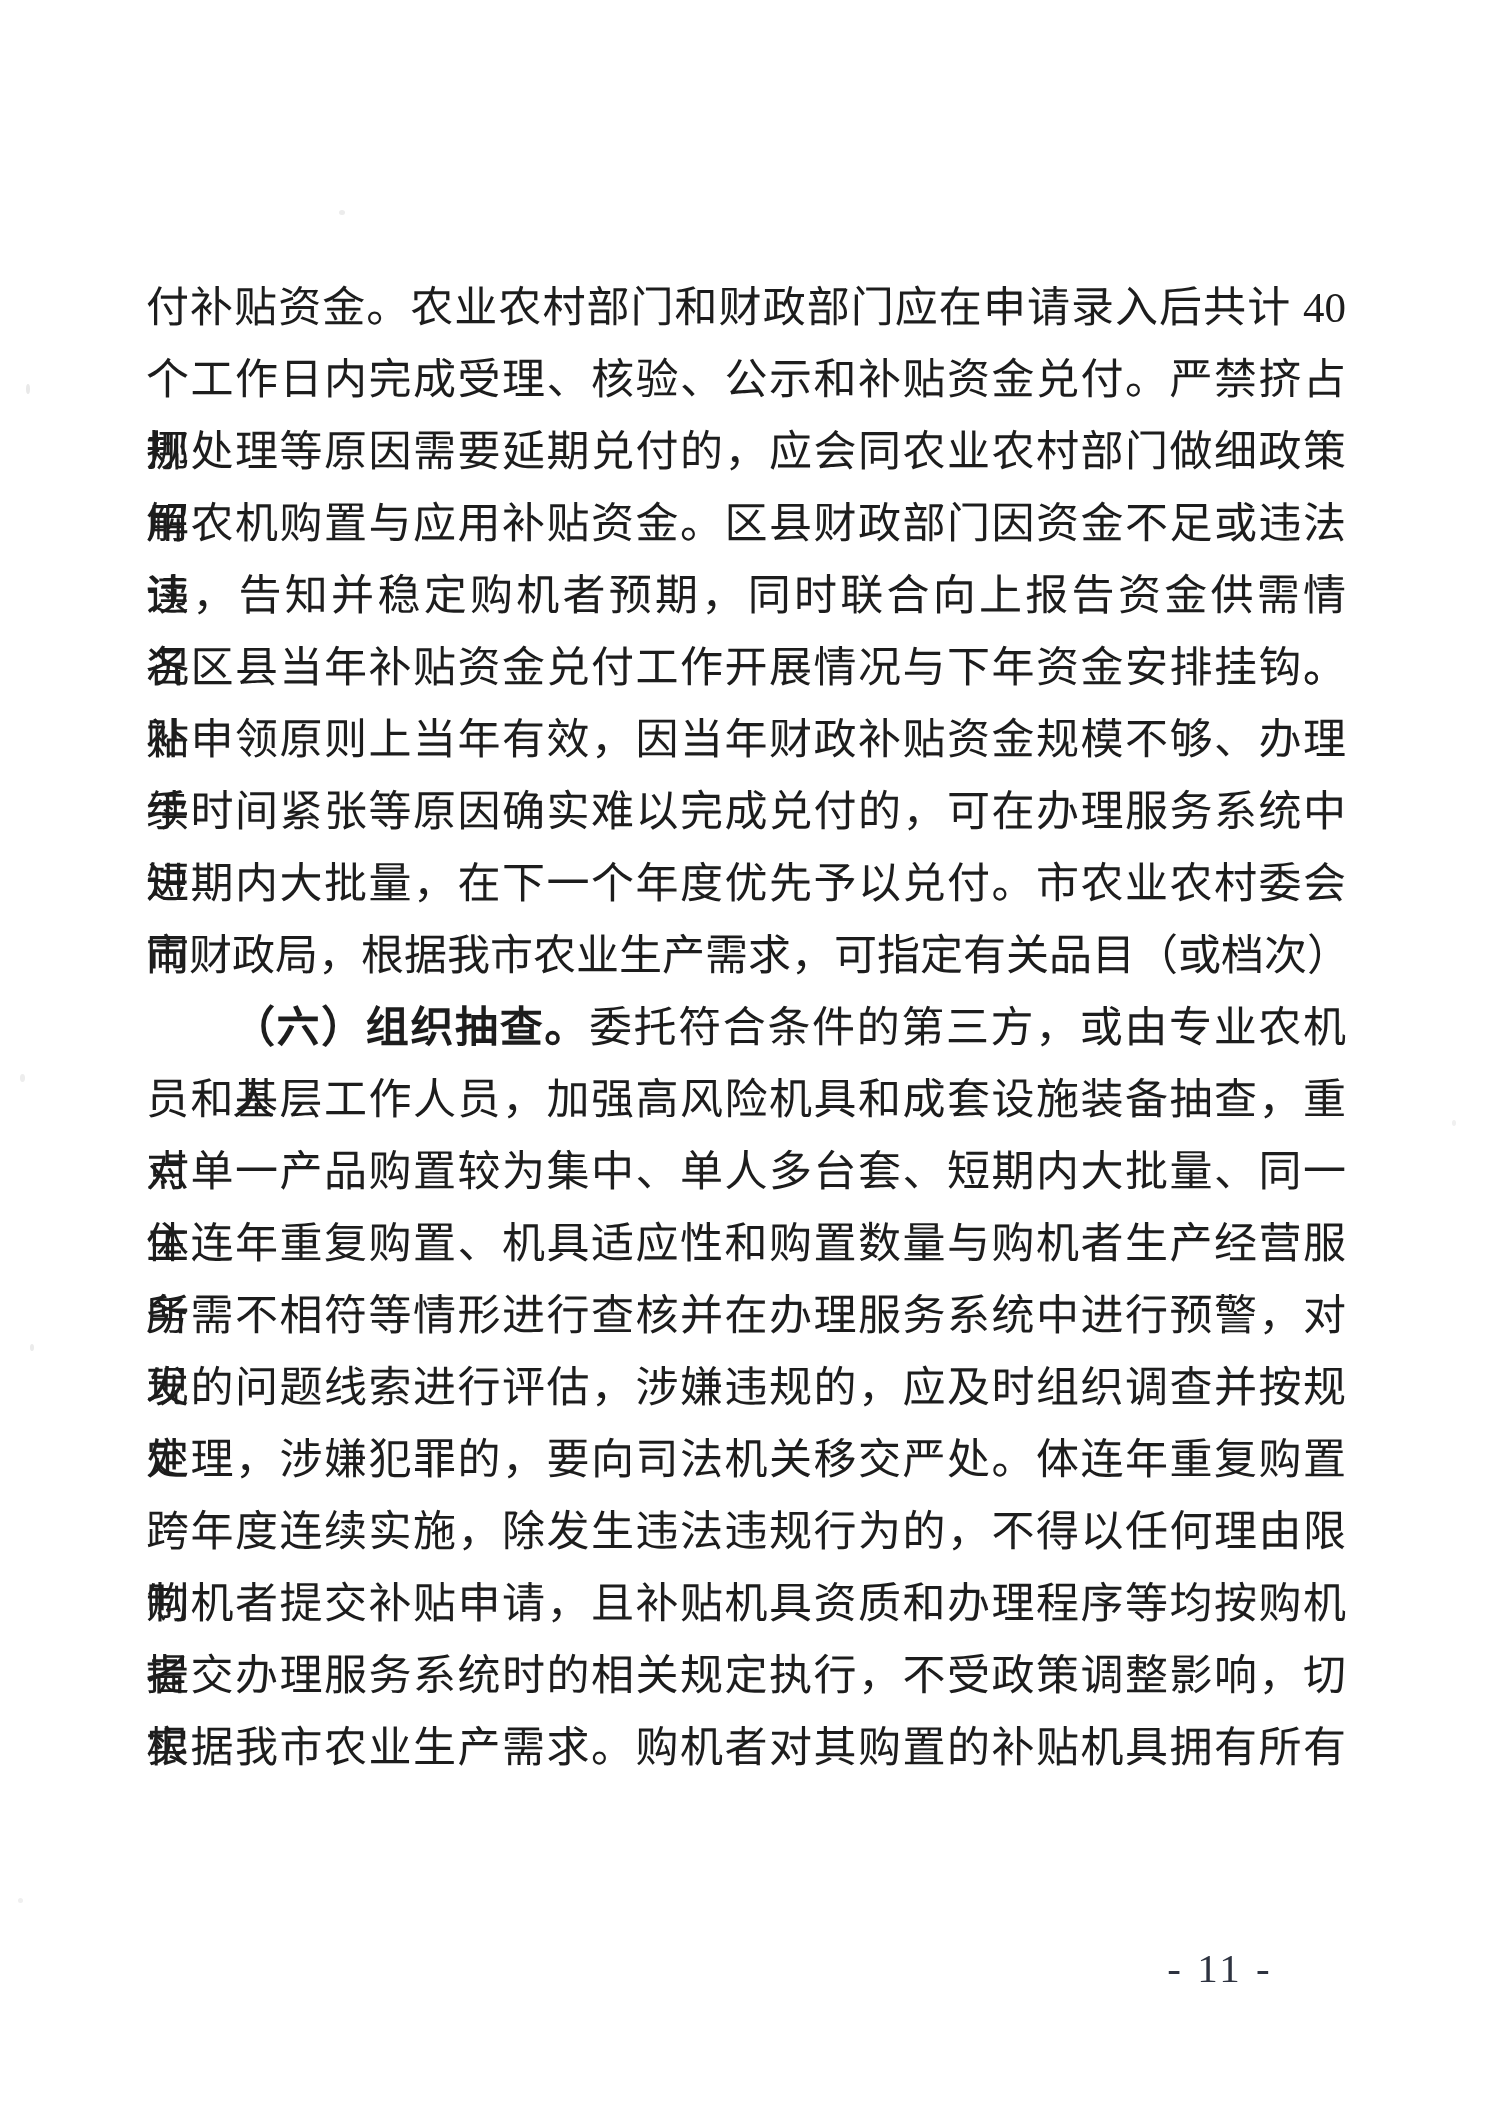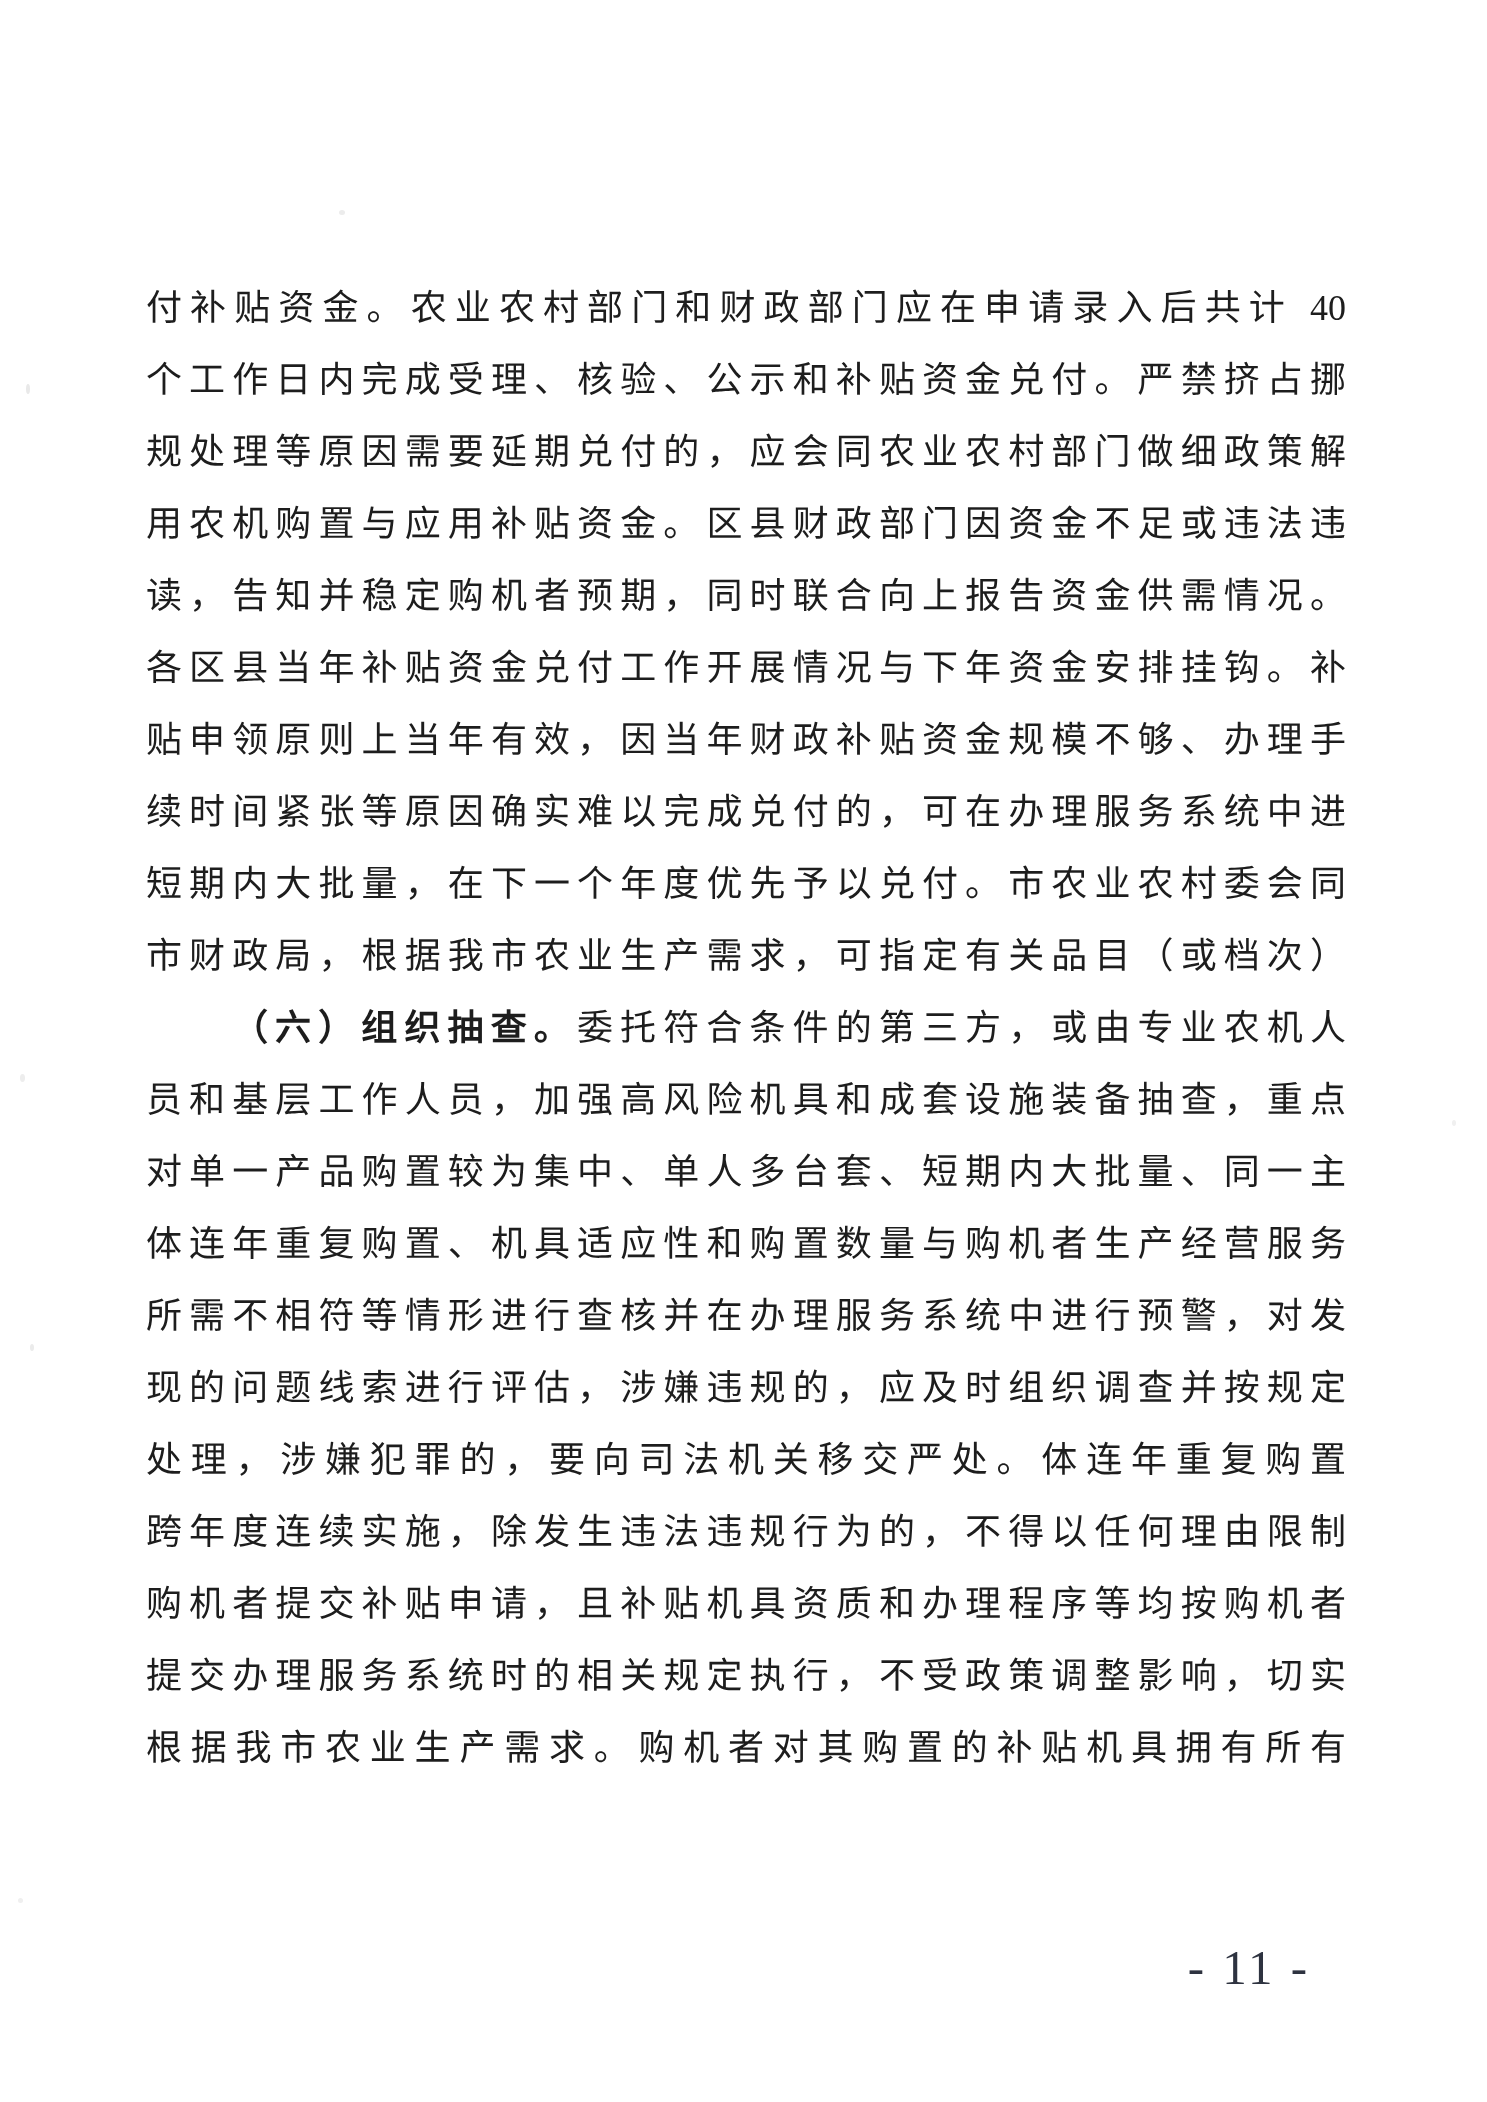--- a/index.html
+++ b/index.html
@@ -13,21 +13,21 @@
     height: 2102px;
     background: #ffffff;
     overflow: hidden;
     font-family: "Liberation Serif", "DejaVu Serif", serif;
   }
   .body-text {
     position: absolute;
     left: 146px;
     top: 272px;
     width: 1200px;
-    font-size: 36px;
+    font-size: 43px;
     line-height: 72px;
     color: #1d1d1d;
     font-weight: 400;
   }
   .line {
     height: 72px;
     overflow: visible;
   }
   .just {
     text-align: justify;
@@ -38,24 +38,24 @@
     padding-left: 86px;
   }
   .bold {
     font-weight: 700;
   }
   .page-number {
     position: absolute;
     left: 1130px;
     top: 1940px;
     width: 180px;
-    font-size: 49px;
+    font-size: 41px;
     line-height: 56px;
     color: #2e3340;
-    text-align: right;
+    text-align: center;
     letter-spacing: 3px;
     font-family: "Liberation Serif", "DejaVu Serif", serif;
   }
   
   .speck {
     position: absolute;
     border-radius: 50%;
   }
   .sp1 { left: 339px; top: 210px; width: 6px;  height: 5px;  background: #ececec; }
   .sp2 { left: 26px;  top: 384px; width: 4px;  height: 10px; background: #e9e9e9; }

